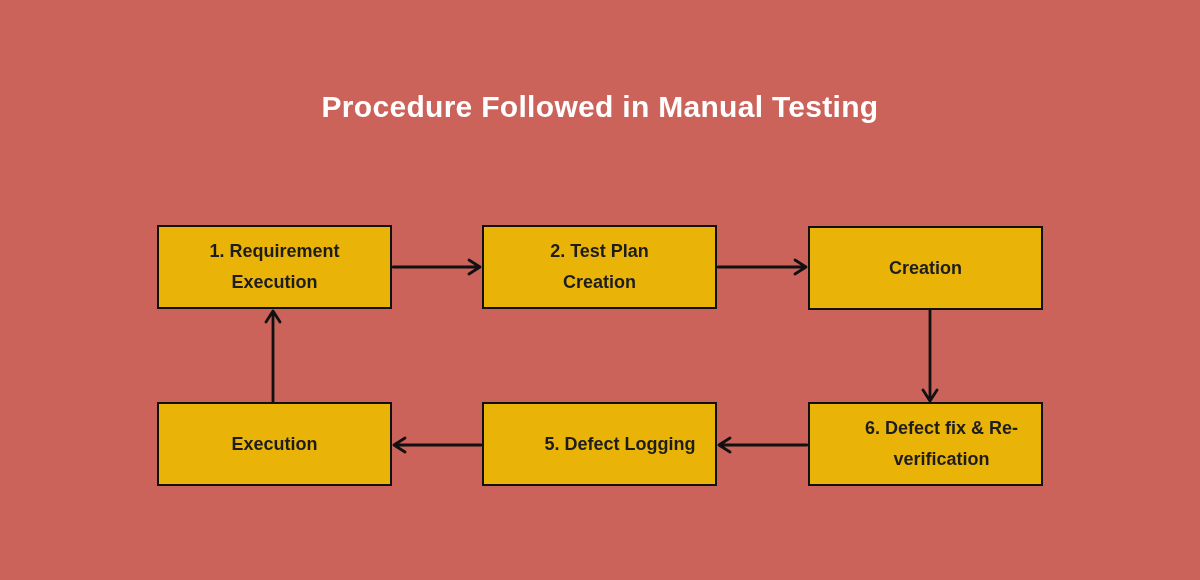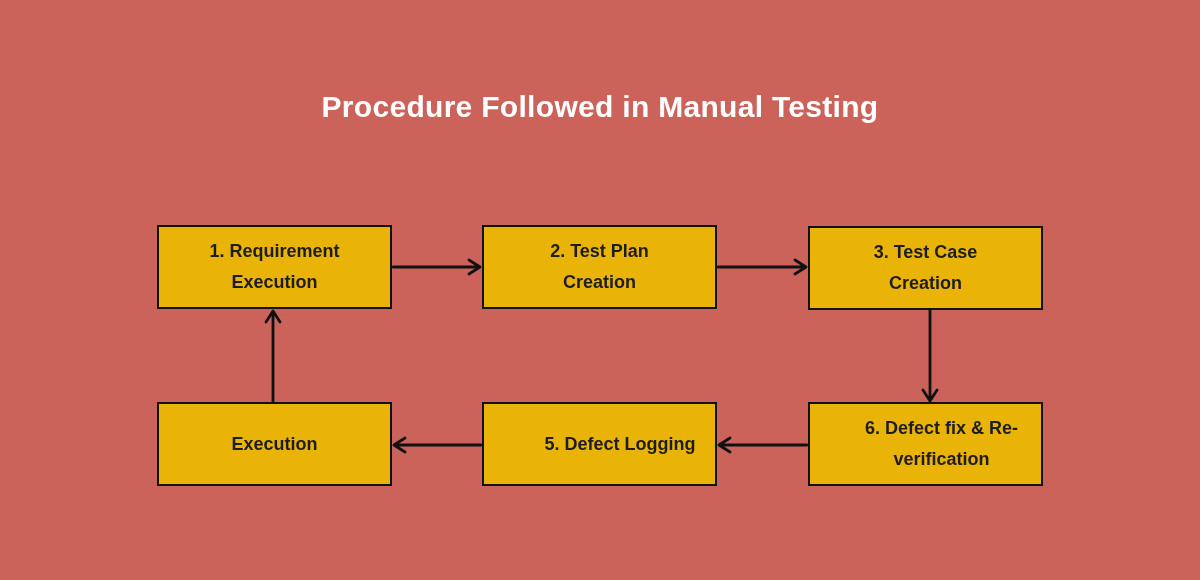--- a/index.html
+++ b/index.html
@@ -79,21 +79,20 @@
     <span class="box-line">1. Requirement</span>
     <span class="box-line">Execution</span>
   </div>
 
   <div class="box b2">
     <span class="box-line">2. Test Plan</span>
     <span class="box-line">Creation</span>
   </div>
 
   <div class="box b3">
-    <span class="box-line">3. Test Case</span>
     <span class="box-line">Creation</span>
   </div>
 
   <div class="box b4">
     <span class="box-line">Execution</span>
   </div>
 
   <div class="box b5">
     <span class="box-line">5. Defect Logging</span>
 

